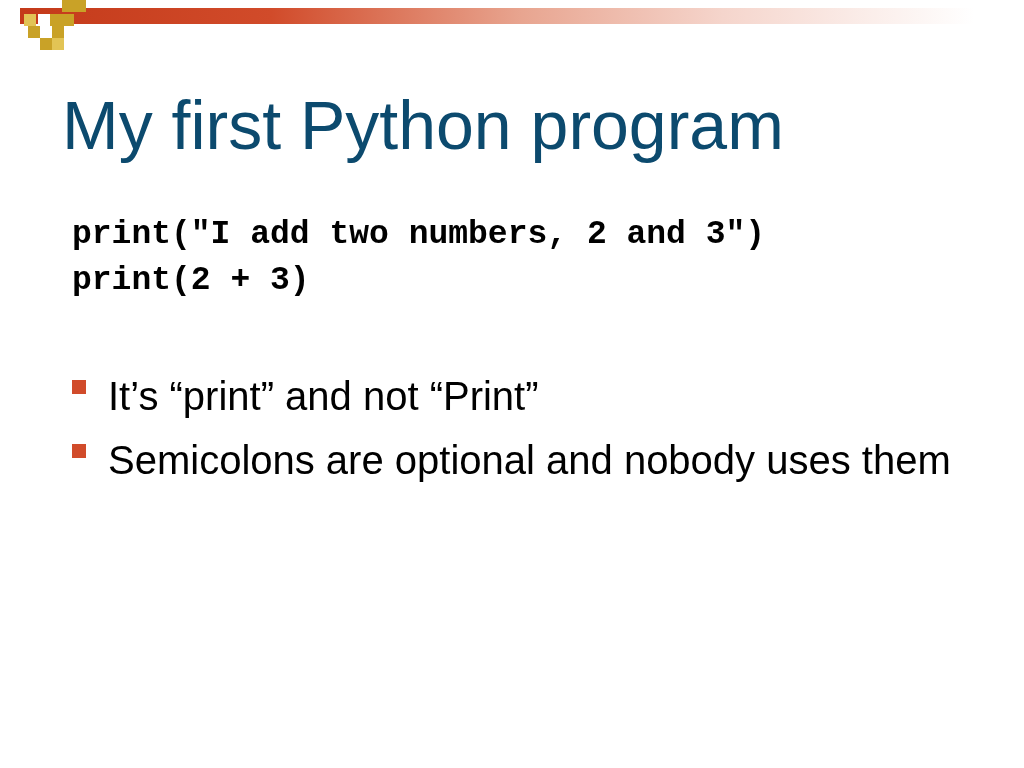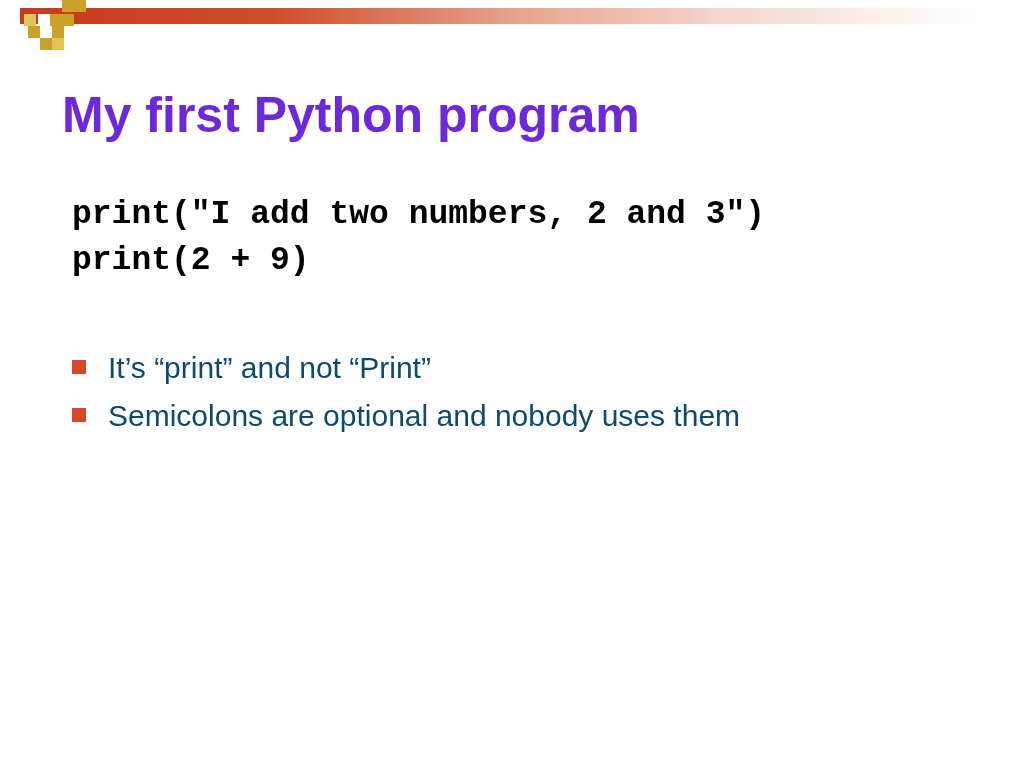--- a/index.html
+++ b/index.html
@@ -37,43 +37,43 @@
     .g { background: #c9a227; }
     .w { background: #ffffff; }
     .y { background: #e2c455; }
     .content {
       position: absolute;
       top: 86px;
       left: 62px;
       right: 40px;
     }
     .title {
-      font-size: 50px;
-      font-weight: 700;
-      color: #6d28d9;
+      font-size: 68px;
+      font-weight: 400;
+      color: #0c4a6e;
       letter-spacing: 0px;
       margin-bottom: 48px;
     }
     .code-block {
       font-family: "Courier New", Courier, monospace;
       font-size: 33px;
       font-weight: bold;
       color: #000000;
       line-height: 1.4;
       margin-bottom: 60px;
       margin-left: 10px;
     }
     .code-line { white-space: pre; }
     .bullets {
       list-style: none;
       margin-left: 10px;
     }
     .bullets li {
-      font-size: 30px;
-      color: #0c4a6e;
+      font-size: 40px;
+      color: #000000;
       line-height: 1.6;
       padding-left: 36px;
       position: relative;
     }
     .bullets li::before {
       content: "";
       position: absolute;
       left: 0;
       top: 16px;
       width: 14px;
@@ -100,20 +100,20 @@
     <div class="px g" style="top:38px;left:40px"></div>
     <div class="px y" style="top:38px;left:52px"></div>
   </div>
 </div>
 
 <div class="content">
   <h1 class="title">My first Python program</h1>
 
   <div class="code-block">
     <div class="code-line">print("I add two numbers, 2 and 3")</div>
-    <div class="code-line">print(2 + 9)</div>
+    <div class="code-line">print(2 + 3)</div>
   </div>
 
   <ul class="bullets">
     <li>It’s “print” and not “Print”</li>
     <li>Semicolons are optional and nobody uses them</li>
   </ul>
 </div>
 
 </body></html>

